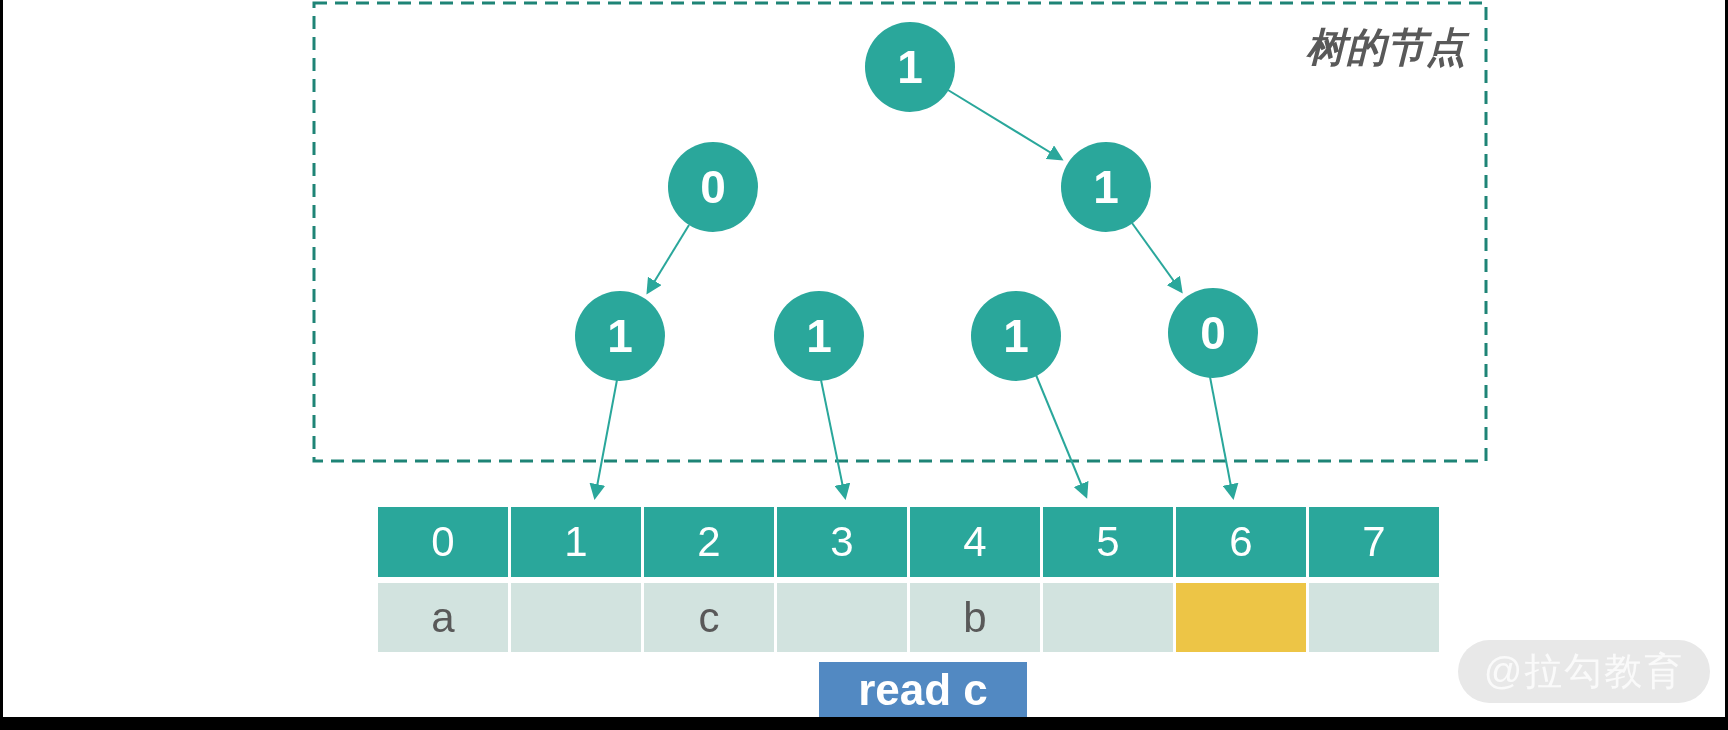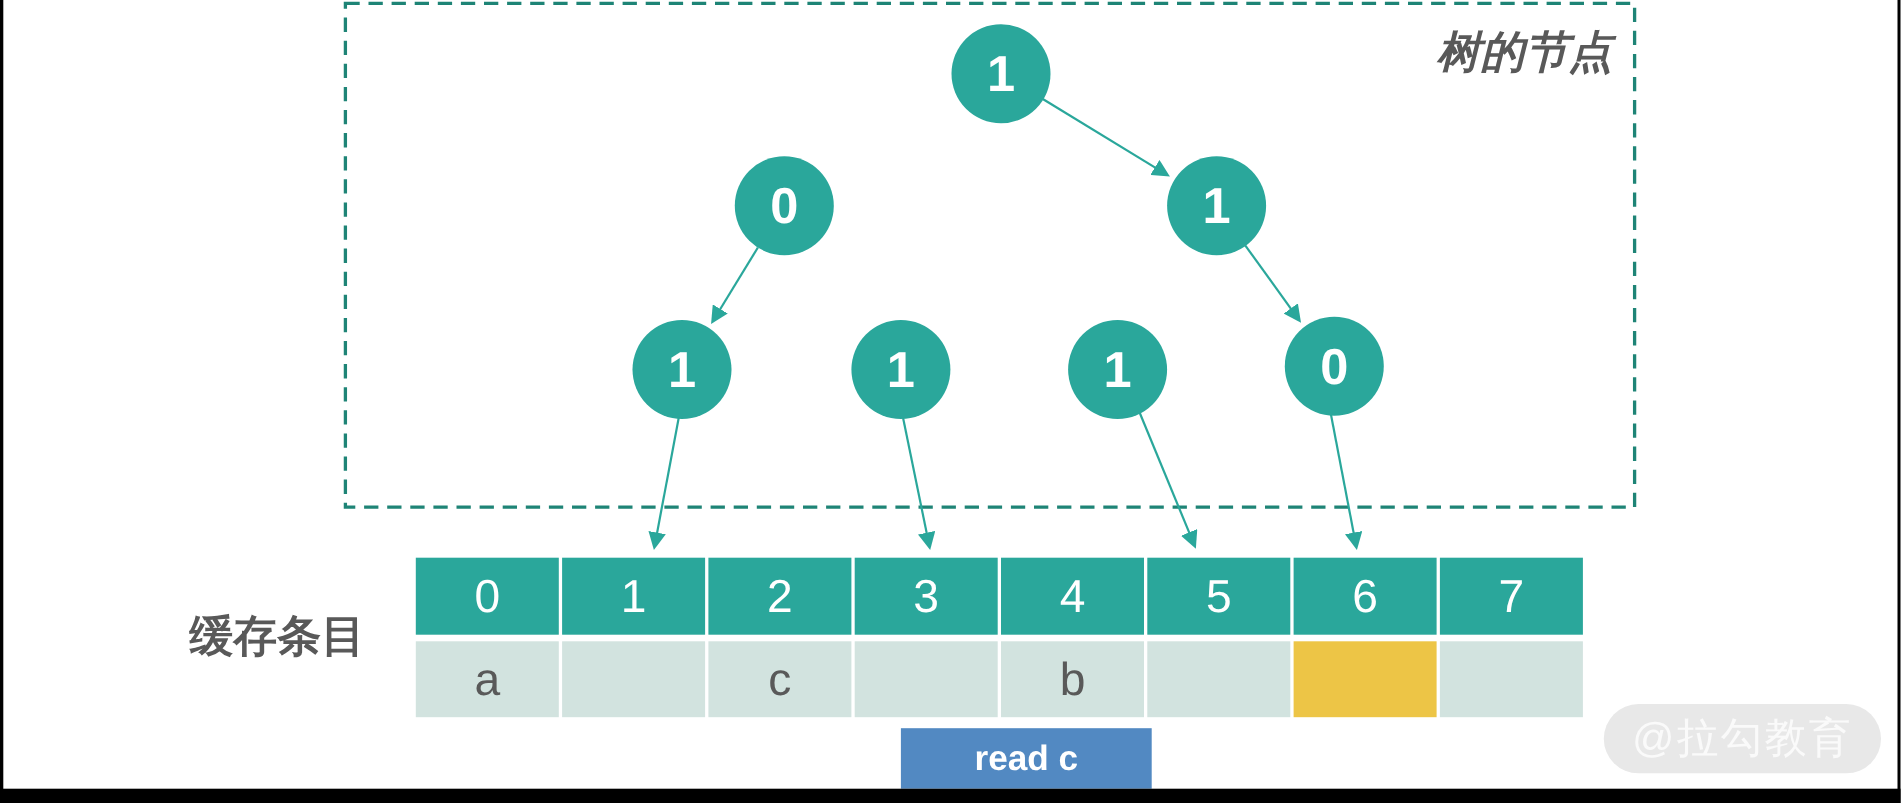--- a/index.html
+++ b/index.html
@@ -43,22 +43,22 @@
   .row.values { top:583px; }
   .cell {
     width:130px; display:flex; align-items:center; justify-content:center;
     box-sizing:border-box;
   }
   .row.header .cell { height:70px; background:var(--teal,#2AA79B); color:#fff; font-size:42px; }
   .row.values .cell { height:69px; background:var(--cell-light,#D2E3DF); color:var(--text-gray,#595959); font-size:42px; }
   .row.values .cell.highlight { background:var(--highlight-yellow,#EDC546); }
 
   .read-button {
-    position:absolute; left:819px; top:662px; width:228px; height:55px;
-    background:var(--button-blue,#5289C2); color:#fff; font-size:32px; font-weight:700;
+    position:absolute; left:819px; top:662px; width:208px; height:55px;
+    background:var(--button-blue,#5289C2); color:#fff; font-size:44px; font-weight:700;
     display:flex; align-items:center; justify-content:center;
   }
 
   .watermark {
     position:absolute; left:1458px; top:640px; width:252px; height:63px;
     background:var(--watermark-bg,#E8E8E8); border-radius:32px;
     color:var(--watermark-text,#FAFAFA); font-size:38px; letter-spacing:2px;
     display:flex; align-items:center; justify-content:center; white-space:nowrap;
   }
 </style>
@@ -86,21 +86,20 @@
   <div class="tree-label">树的节点</div>
 
   <div class="node n-root">1</div>
   <div class="node n-left">0</div>
   <div class="node n-right">1</div>
   <div class="node n-leaf0">1</div>
   <div class="node n-leaf1">1</div>
   <div class="node n-leaf2">1</div>
   <div class="node n-leaf3">0</div>
 
-  <div class="cache-label">缓存条目</div>
 
   <div class="row header">
     <div class="cell">0</div>
     <div class="cell">1</div>
     <div class="cell">2</div>
     <div class="cell">3</div>
     <div class="cell">4</div>
     <div class="cell">5</div>
     <div class="cell">6</div>
     <div class="cell">7</div>

